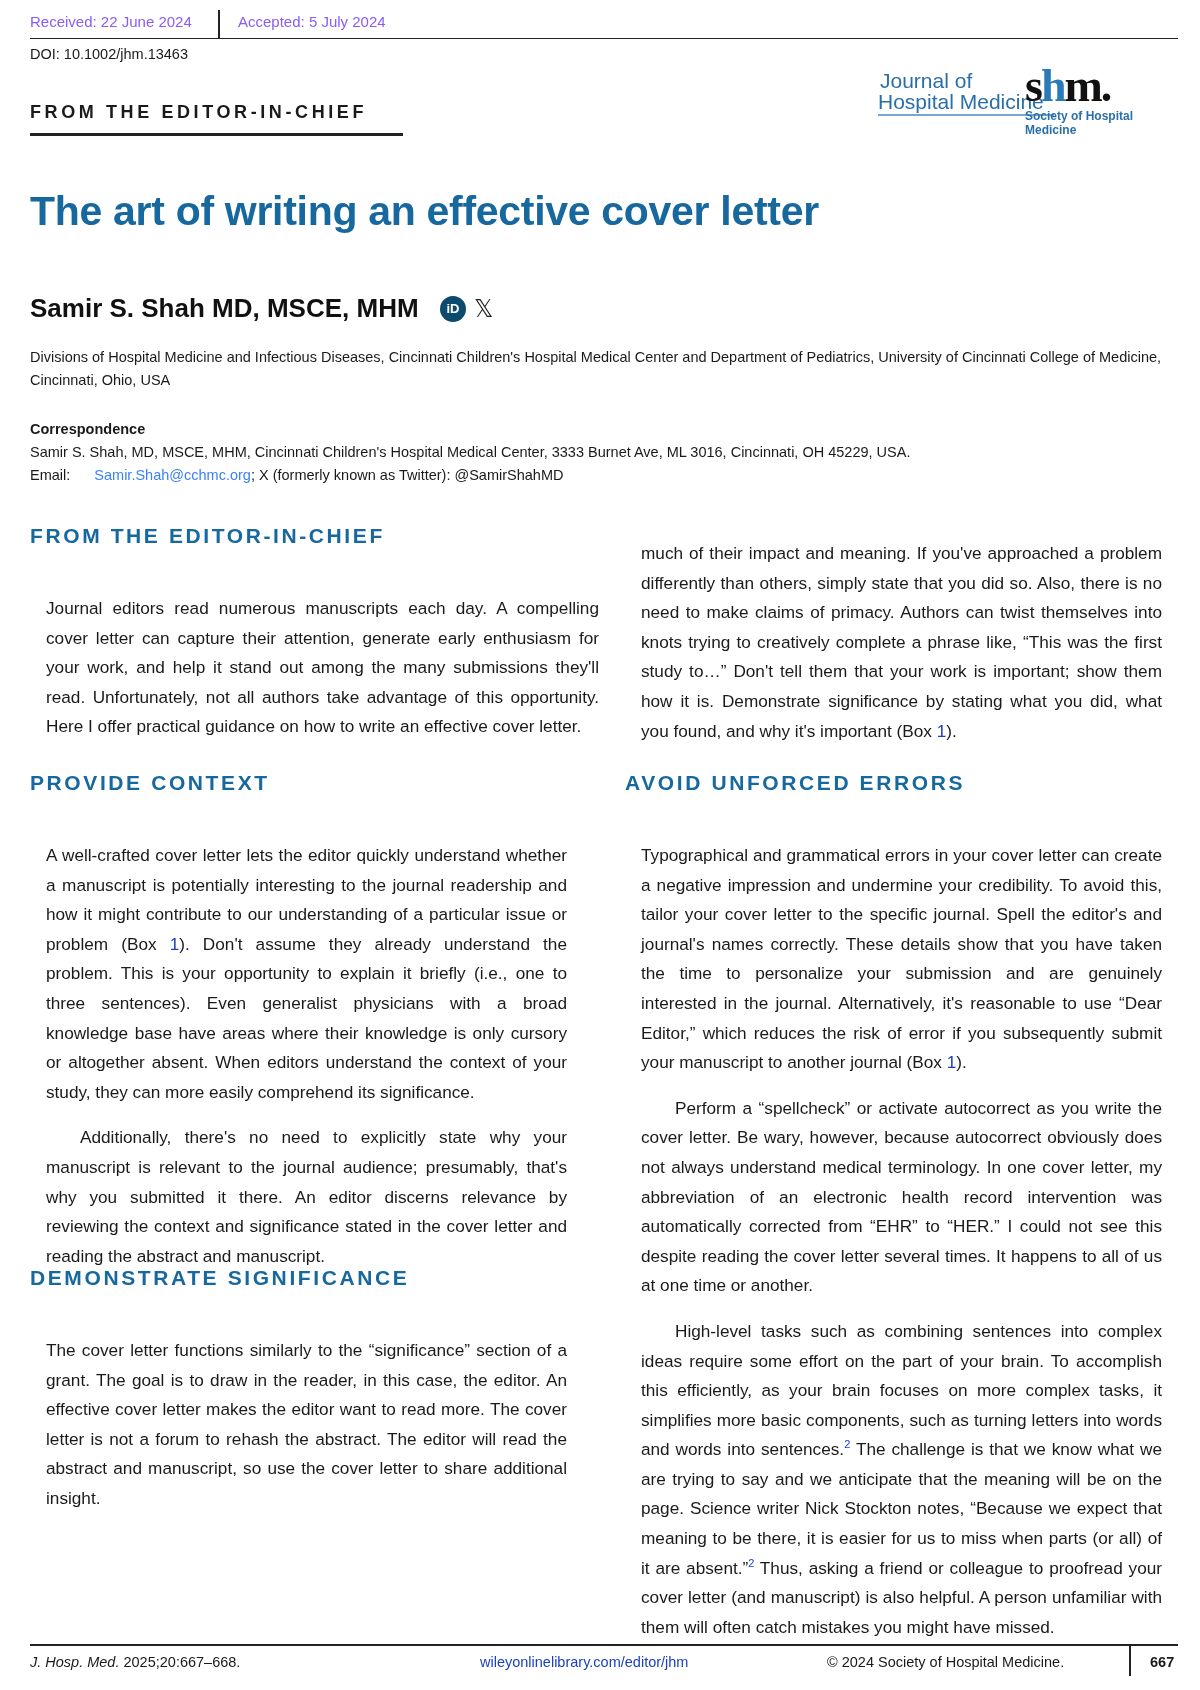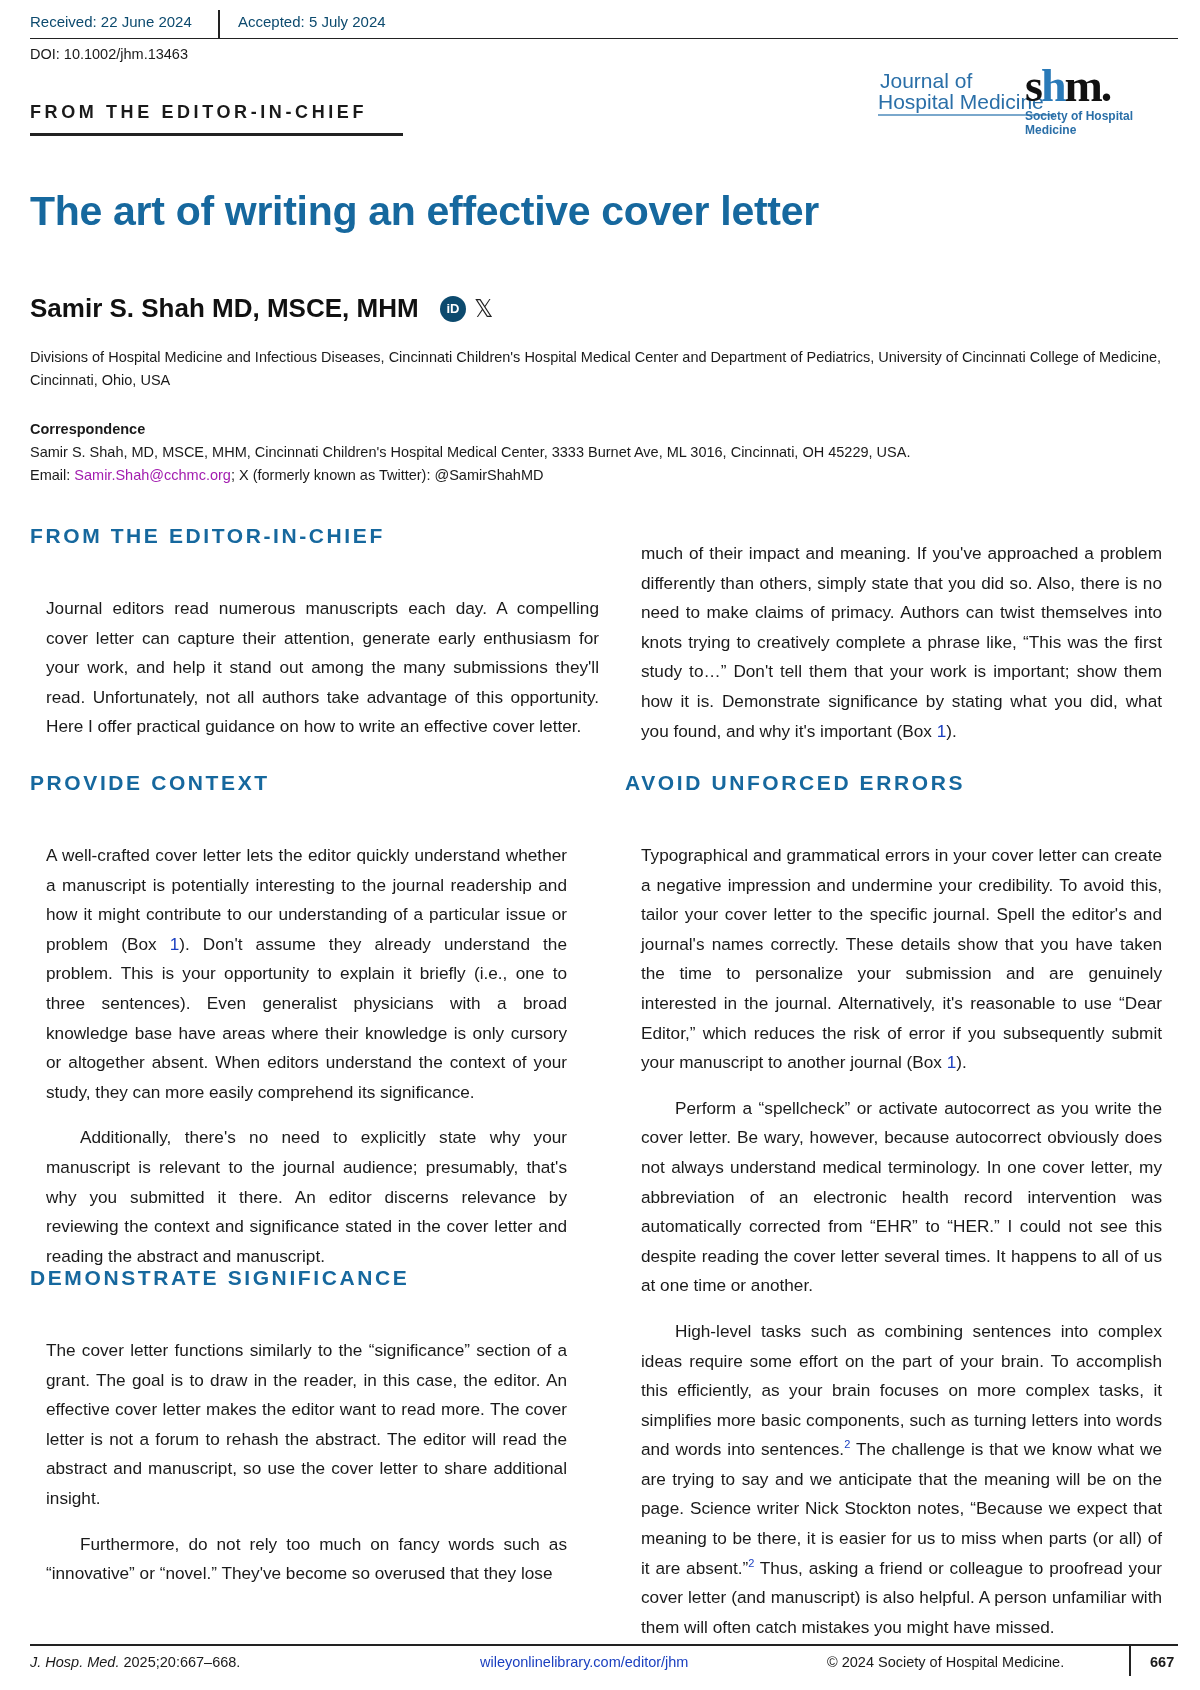--- a/index.html
+++ b/index.html
@@ -2,21 +2,21 @@
 <html><head>
 <meta charset="utf-8">
 <style>
   html, body { margin: 0; padding: 0; background: #ffffff; }
   body { width: 1200px; height: 1690px; position: relative; overflow: hidden;
          font-family: "Liberation Sans", sans-serif; color: #1a1a1a; }
   .abs { position: absolute; }
 
   
   .meta-row { left: 30px; top: 10px; width: 1148px; height: 28px; border-bottom: 1.5px solid #222; }
-  .meta-row span { position: absolute; top: 3px; font-size: 15px; color: #0c4a6e; }
+  .meta-row span { position: absolute; top: 3px; font-size: 15px; color: #8b5cf6; }
   .meta-received { left: 0; }
   .meta-divider { position: absolute; left: 188px; top: 0; width: 1.5px; height: 28px; background: #222; }
   .meta-accepted { left: 208px !important; }
   .doi { left: 30px; top: 46px; font-size: 14.5px; }
 
   .kicker { left: 30px; top: 102px; font-size: 18px; font-weight: bold; letter-spacing: 3.6px; color: #1a1a1a; }
   .kicker-rule { left: 30px; top: 133px; width: 373px; height: 3px; background: #222; }
 
   
   .jhm-logo { left: 878px; top: 70px; width: 180px; line-height: 1; color: #2a6fa8; }
@@ -34,21 +34,21 @@
   .author { left: 30px; top: 293px; font-size: 26px; font-weight: bold; color: #111; }
   .orcid { left: 440px; top: 296px; width: 26px; height: 26px; border-radius: 50%; background: #0c4a6e;
            color: #fff; font-size: 13px; font-weight: bold; text-align: center; line-height: 26px; }
   .x-icon { left: 474px; top: 295px; font-size: 24px; color: #222; font-family: "DejaVu Sans", sans-serif; }
 
   .affil { left: 30px; top: 346px; width: 1150px; font-size: 14.5px; line-height: 22.5px; }
 
   .corr-label { left: 30px; top: 421px; font-size: 14.5px; font-weight: bold; }
   .corr-line { left: 30px; top: 444px; font-size: 14.5px; width: 1150px; }
   .corr-email { left: 30px; top: 467px; font-size: 14.5px; width: 1150px; }
-  .link { color: #a21caf; }
+  .link { color: #3b82f6; margin-left: 20px; }
 
   
   .col { width: 553px; }
   .col-left { left: 30px; }
   .col-right { left: 625px; }
   .h2 { font-size: 21px; font-weight: bold; letter-spacing: 2.6px; color: #16689e; }
   .p { font-size: 17.2px; line-height: 29.6px; text-align: justify; text-align-last: left; margin: 16px; }
   .p.indent { text-indent: 34px; }
   .ref { color: #1a3fc0; }
   sup.ref { font-size: 11px; line-height: 0; }
@@ -102,21 +102,20 @@
 
 <div class="abs col col-left h2" style="top:771px;">PROVIDE CONTEXT</div>
 <div class="abs col col-left" style="top:825px;">
   <p class="p"><span>A well-crafted cover letter lets the editor quickly understand whether a manuscript is potentially interesting to the journal readership and how it might contribute to our understanding of a particular issue or problem (Box </span><span class="ref">1</span><span>). Don't assume they already understand the problem. This is your opportunity to explain it briefly (i.e., one to three sentences). Even generalist physicians with a broad knowledge base have areas where their knowledge is only cursory or altogether absent. When editors understand the context of your study, they can more easily comprehend its significance.</span></p>
   <p class="p indent">Additionally, there's no need to explicitly state why your manuscript is relevant to the journal audience; presumably, that's why you submitted it there. An editor discerns relevance by reviewing the context and significance stated in the cover letter and reading the abstract and manuscript.</p>
 </div>
 
 <div class="abs col col-left h2" style="top:1266px;">DEMONSTRATE SIGNIFICANCE</div>
 <div class="abs col col-left" style="top:1320px;">
   <p class="p">The cover letter functions similarly to the “significance” section of a grant. The goal is to draw in the reader, in this case, the editor. An effective cover letter makes the editor want to read more. The cover letter is not a forum to rehash the abstract. The editor will read the abstract and manuscript, so use the cover letter to share additional insight.</p>
-  <p class="p indent">Furthermore, do not rely too much on fancy words such as “innovative” or “novel.” They've become so overused that they lose</p>
 </div>
 
 <div class="abs col col-right" style="top:523px;">
   <p class="p"><span>much of their impact and meaning. If you've approached a problem differently than others, simply state that you did so. Also, there is no need to make claims of primacy. Authors can twist themselves into knots trying to creatively complete a phrase like, “This was the first study to…” Don't tell them that your work is important; show them how it is. Demonstrate significance by stating what you did, what you found, and why it's important (Box </span><span class="ref">1</span><span>).</span></p>
 </div>
 
 <div class="abs col col-right h2" style="top:771px;">AVOID UNFORCED ERRORS</div>
 <div class="abs col col-right" style="top:825px;">
   <p class="p"><span>Typographical and grammatical errors in your cover letter can create a negative impression and undermine your credibility. To avoid this, tailor your cover letter to the specific journal. Spell the editor's and journal's names correctly. These details show that you have taken the time to personalize your submission and are genuinely interested in the journal. Alternatively, it's reasonable to use “Dear Editor,” which reduces the risk of error if you subsequently submit your manuscript to another journal (Box </span><span class="ref">1</span><span>).</span></p>
   <p class="p indent">Perform a “spellcheck” or activate autocorrect as you write the cover letter. Be wary, however, because autocorrect obviously does not always understand medical terminology. In one cover letter, my abbreviation of an electronic health record intervention was automatically corrected from “EHR” to “HER.” I could not see this despite reading the cover letter several times. It happens to all of us at one time or another.</p>

